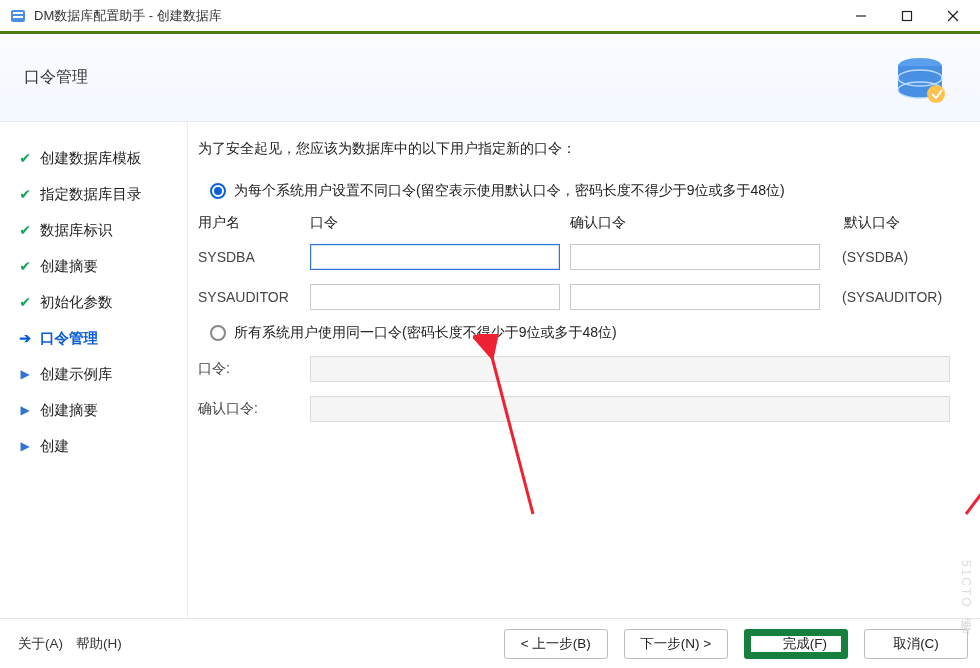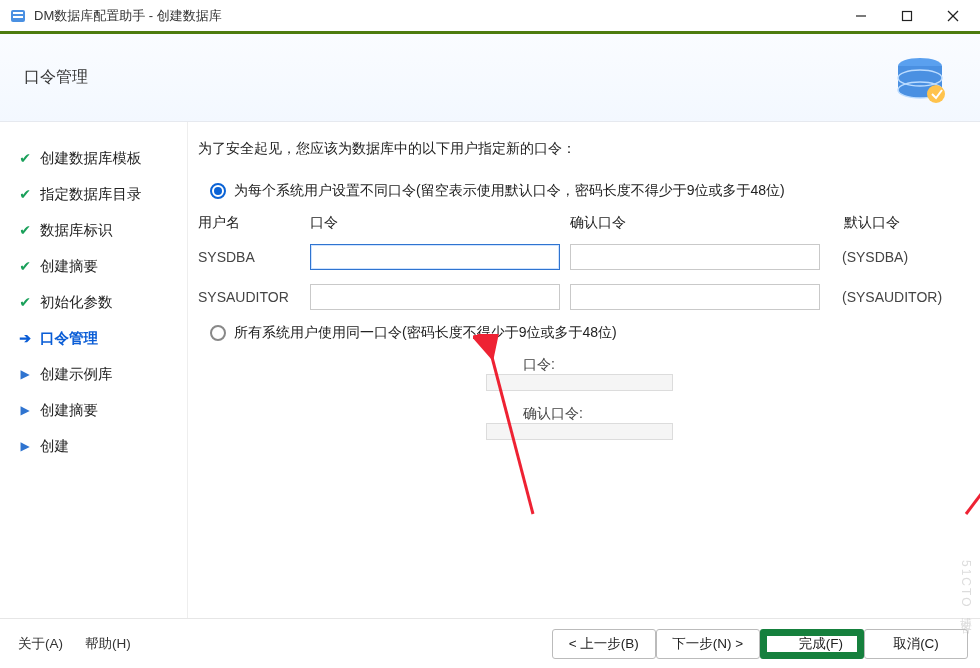--- a/index.html
+++ b/index.html
@@ -39,33 +39,33 @@
     .col-pass { width: 260px; }
     .col-conf { width: 262px; font-family: Liberation Mono, monospace; }
     .col-def  { flex: 1; text-align: left; padding-left: 12px; }
 
     .grid-row { display: flex; align-items: center; margin-bottom: 14px; }
     .grid-row .uname { width: 112px; color: #444; }
     .grid-row .defval { flex: 1; padding-left: 12px; color: #444; }
     .txt { height: 26px; border: 1px solid #c9c9c9; background: #fff; width: 250px; margin-right: 10px; padding: 0 4px; font-size: 13px; }
     .txt.focus { border: 1px solid #2f74d0; box-shadow: 0 0 0 1px #cfe3ff inset; }
 
-    .pair-row { display: flex; align-items: center; margin-bottom: 14px; flex-direction: column; }
+    .pair-row { display: flex; align-items: center; margin-bottom: 14px; }
     .pair-row .lbl { width: 112px; color: #444; }
     .txt-wide { height: 26px; border: 1px solid #dcdcdc; background: #f5f5f5; flex: 1; max-width: 640px; padding: 0 4px; }
 
     
     .arrow-svg { position: absolute; pointer-events: none; }
     .a1 { left: 285px; top: 212px; }
     .a2 { left: 768px; top: 202px; }
 
     
     .footer { position: absolute; bottom: 0; left: 0; right: 0; height: 50px; border-top: 1px solid #e6e6e6; display: flex; align-items: center; padding: 0 12px; background: #fff; }
-    .foot-left { display: flex; gap: 10px; }
-    .foot-right { margin-left: auto; display: flex; gap: 0; }
+    .foot-left { display: flex; gap: 1px; }
+    .foot-right { margin-left: auto; display: flex; gap: 16px; }
     .btn { min-width: 104px; height: 30px; border: 1px solid #bbb; background: #fff; border-radius: 3px; display: flex; align-items: center; justify-content: center; padding: 0 14px; font-size: 13.5px; }
     .btn.primary { border: 7px solid #15803d; padding-left: 32px; }
     .linkbtn { height: 30px; padding: 0 6px; display: flex; align-items: center; font-size: 13.5px; color: #333; }
 
     
     .wm { position: absolute; right: 6px; bottom: 56px; color: #bbb; font-size: 12px; writing-mode: vertical-rl; letter-spacing: 2px; opacity: .5; }
   </style>
 </head>
 <body>
 

